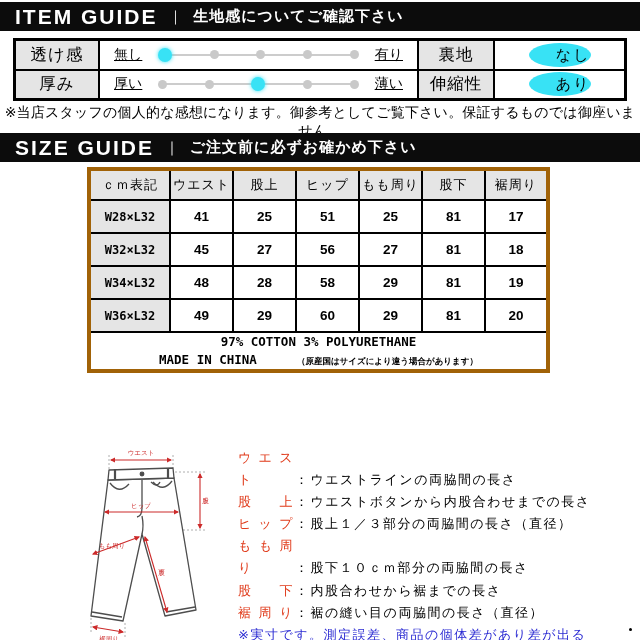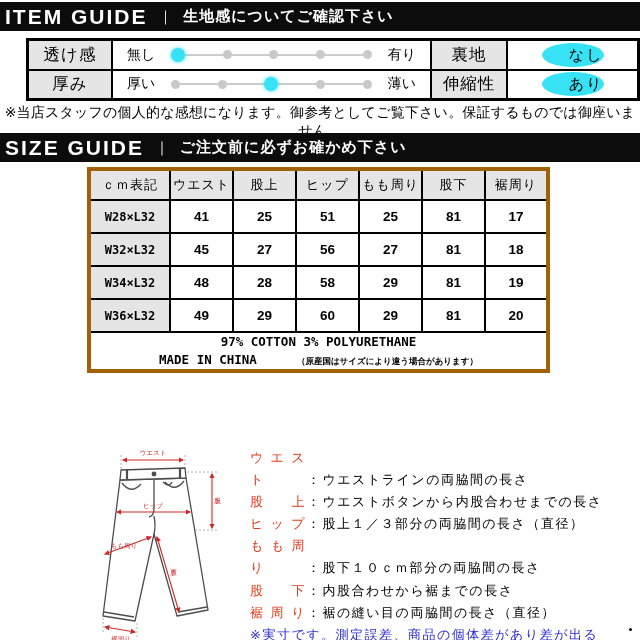--- a/index.html
+++ b/index.html
@@ -7,32 +7,32 @@
     --diagram-red:#cc2a2a; --cell-gray:#e5e5e5;
   }
   *{box-sizing:border-box;margin:0;padding:0;}
   html,body{width:640px;height:640px;}
   body{
     position:relative;background:#fff;overflow:hidden;
     font-family:"Liberation Sans","DejaVu Sans",sans-serif;color:#000;
   }
   
   .bar{position:absolute;left:0;right:0;height:29px;background:#0c0c0c;color:#fff;
-       display:flex;align-items:center;padding-left:5px;}
+       display:flex;align-items:center;padding-left:15px;}
   .bar1{top:2px;} .bar2{top:133px;}
   .bar-title{font-size:21px;font-weight:bold;letter-spacing:2px;}
   .bar-sep{margin:0 11px;font-size:14px;font-weight:normal;}
   .bar-sub{font-size:15px;font-weight:bold;letter-spacing:1px;}
   
   .item-table{position:absolute;top:38px;left:13px;width:614px;height:63px;
     display:grid;grid-template-columns:84px 1fr 76px 131px;grid-auto-rows:1fr;
-    border:2px solid #000;margin-left:13px;}
+    border:2px solid #000;}
   .it-cell{border:1px solid #000;display:flex;align-items:center;justify-content:center;}
   .it-lbl{background:var(--cell-gray,#e5e5e5);font-size:16.5px;letter-spacing:1px;}
-  .scale-cell{justify-content:flex-end;padding:0 14px;}
+  .scale-cell{justify-content:flex-end;padding:0 14px;text-decoration:underline;}
   .end-label{font-size:14px;white-space:nowrap;}
   .scale{flex:1;display:flex;align-items:center;justify-content:space-between;
          position:relative;margin:0 16px;height:16px;}
   .scale::before{content:"";position:absolute;left:5px;right:5px;top:50%;
                  margin-top:-1px;height:2px;background:#ccc;}
   .dot{width:9px;height:9px;border-radius:50%;background:#c9c9c9;position:relative;z-index:1;}
   .dot.active{width:14px;height:14px;background:var(--accent-cyan,#38e2f5);
               box-shadow:0 0 4px var(--accent-cyan,#38e2f5);}
   .pill{display:inline-block;width:62px;height:24px;line-height:24px;border-radius:50%;
         background:var(--accent-cyan,#38e2f5);text-align:right;font-size:15px;letter-spacing:2px;}
@@ -48,21 +48,21 @@
   .size-table th.c0{width:81px;} .size-table th.c{width:63px;}
   .size-table td{height:33px;font-size:13.5px;font-weight:bold;}
   .size-table td.size{background:var(--cell-gray,#e5e5e5);
       font-family:"DejaVu Sans Mono","Liberation Mono",monospace;font-size:12px;}
   .mat-cell{height:41px;}
   .mat-inner{display:inline-block;text-align:center;
       font-family:"DejaVu Sans Mono","Liberation Mono",monospace;
       font-size:12.5px;line-height:1.45;}
   .mat-note{font-size:8.5px;font-family:"Liberation Sans","DejaVu Sans",sans-serif;margin-left:40px;}
   
-  .measure{position:absolute;top:444px;left:16px;right:0;height:196px;}
+  .measure{position:absolute;top:444px;left:4px;right:0;height:196px;}
   .pants{position:absolute;left:25px;top:2px;}
   .defs{position:absolute;left:234px;top:3px;font-size:13px;line-height:22.1px;
         letter-spacing:1.5px;}
   .term{color:var(--label-red,#e03a1a);display:inline-block;width:56px;
         text-align:justify;text-align-last:justify;}
   .colon{margin:0 1px;}
   .bnote{color:var(--note-blue,#2a2ad2);}
   .period-dot{position:absolute;left:629px;top:628px;width:3px;height:3px;
               background:#000;border-radius:50%;}
 </style>

